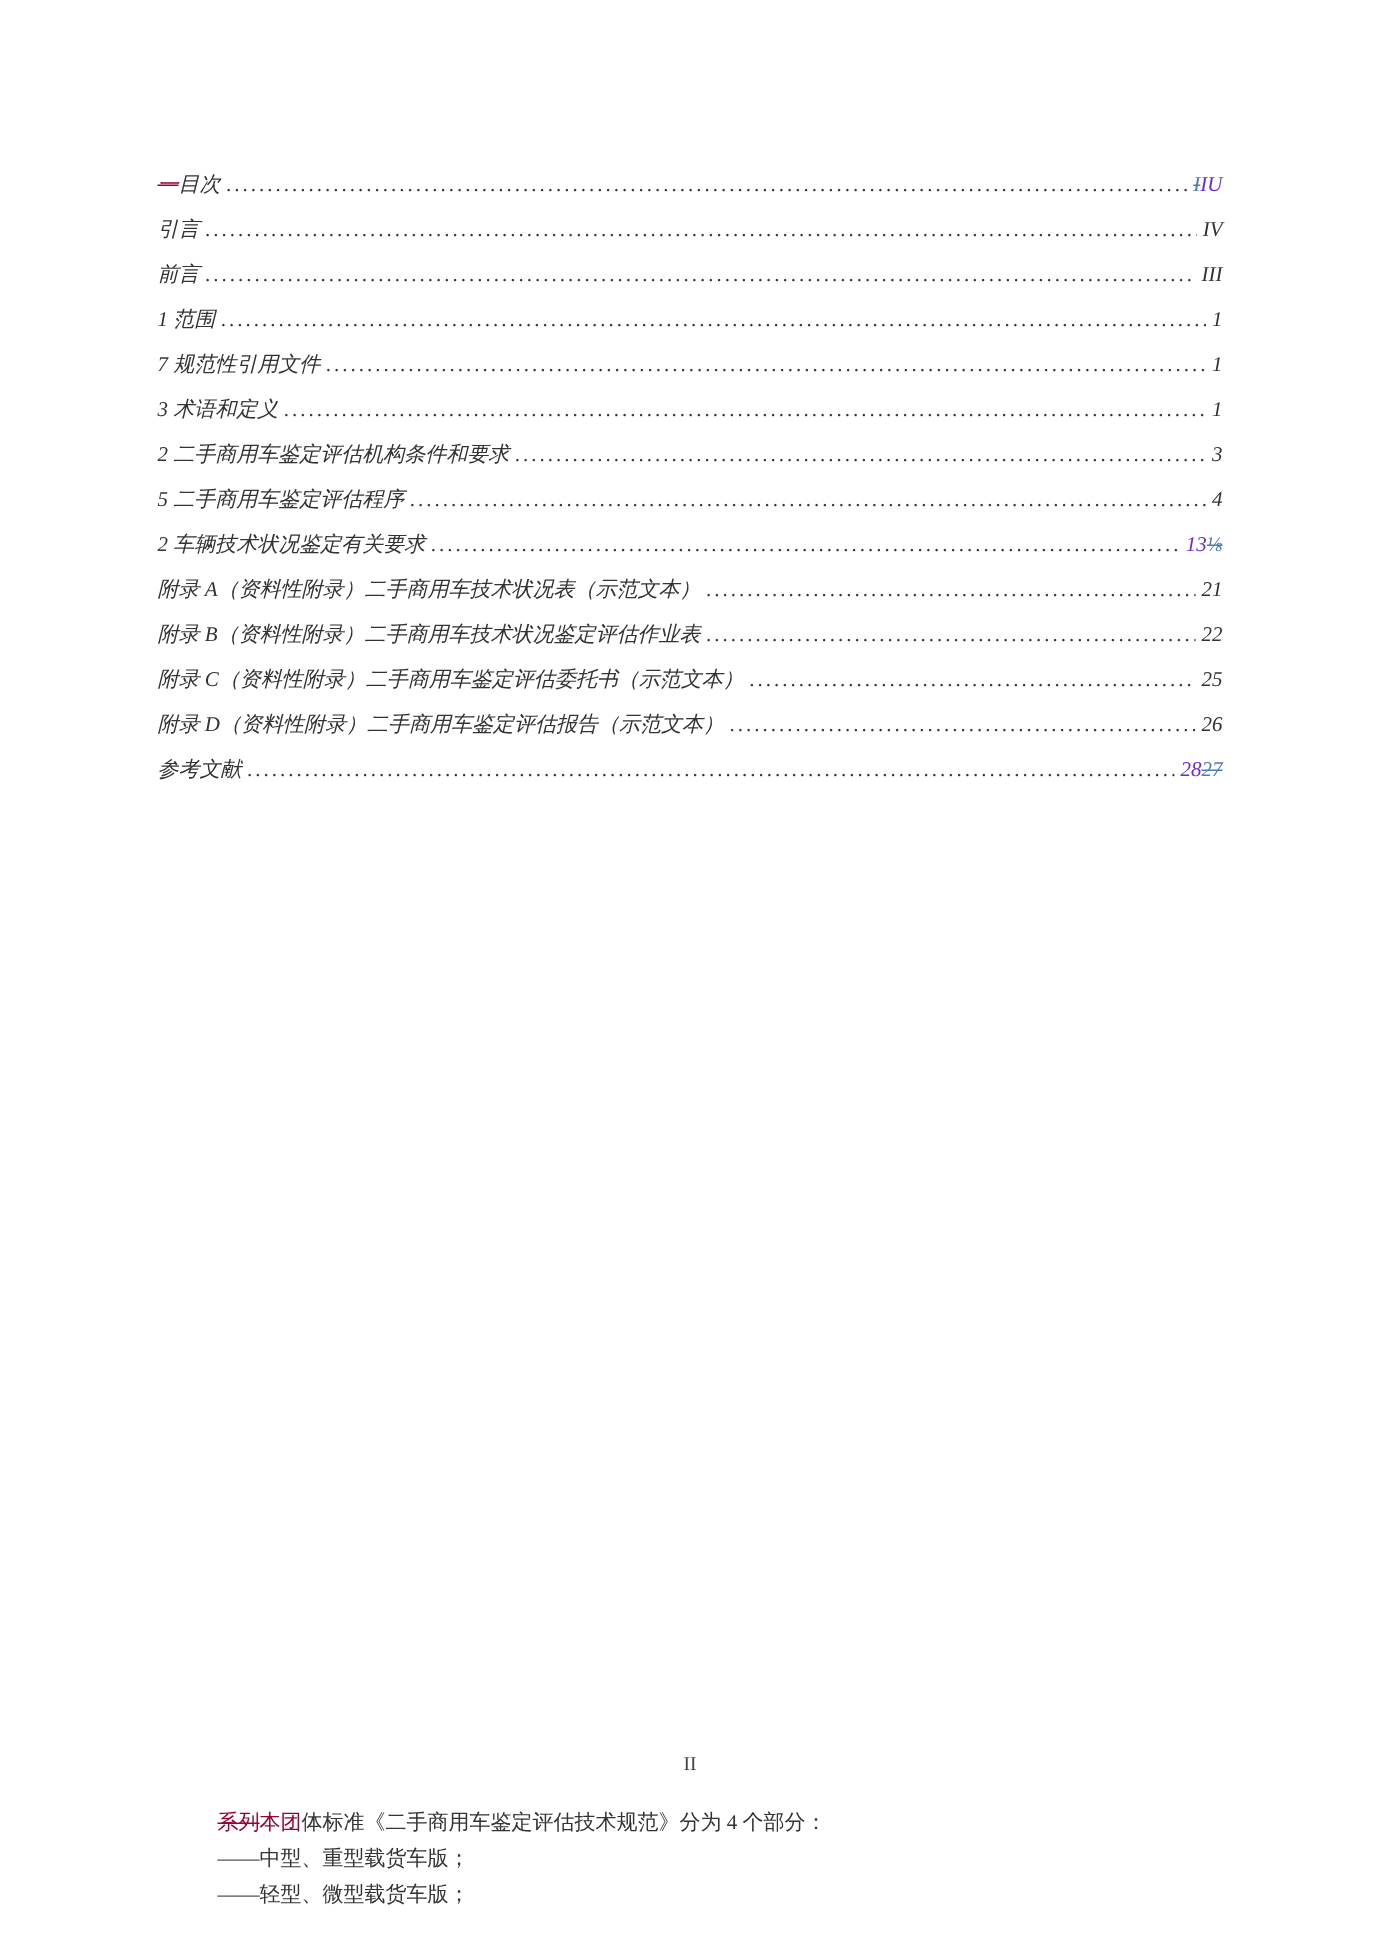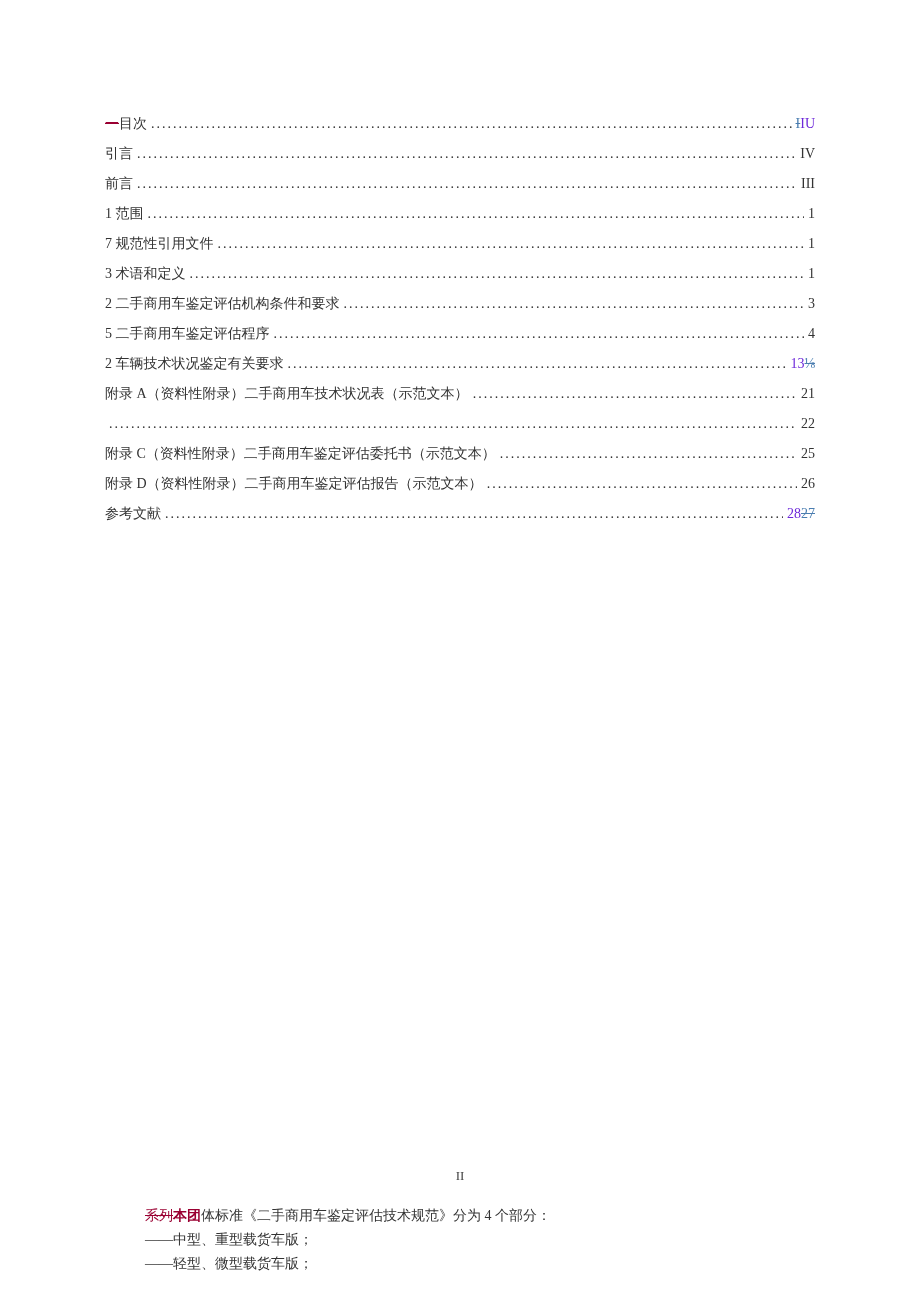--- a/index.html
+++ b/index.html
@@ -17,40 +17,41 @@
     width: 920px;
   }
   .toc-section {
     line-height: 2.0;
   }
   .toc-line {
     display: flex;
     align-items: center;
     white-space: nowrap;
     margin-bottom: 2px;
+    font-style: italic;
   }
   .toc-label {
     flex: 0 0 auto;
   }
   .toc-dots {
     flex: 1 1 auto;
     overflow: hidden;
     letter-spacing: 2px;
     color: #333333;
     margin: 0 4px;
   }
   .toc-dots::after {
     content: ".......................................................................................................................................................................................................";
   }
   .toc-page {
     flex: 0 0 auto;
     text-align: right;
   }
   .strike-dark { color: #9a0032; text-decoration: line-through; }
-  .txt-dark { color: #9a0032; font-weight: bold; }
+  .txt-dark { color: #9a0032; }
   .txt-blue { color: #6d28d9; }
   .strike-blue { color: #4a7db0; text-decoration: line-through; }
   .page-num {
     text-align: center;
     margin: 640px 0 0 0;
     padding-right: 0;
     font-size: 13px;
     color: #444;
   }
   .body-section {
@@ -128,20 +129,21 @@
     </div>
 
 
     <div class="toc-line">
       <span class="toc-label">附录 A（资料性附录）二手商用车技术状况表（示范文本）</span>
       <span class="toc-dots"></span>
       <span class="toc-page">21</span>
     </div>
 
     <div class="toc-line">
+      <span class="toc-label">附录 B（资料性附录）二手商用车技术状况鉴定评估作业表</span>
       <span class="toc-dots"></span>
       <span class="toc-page">22</span>
     </div>
 
     <div class="toc-line">
       <span class="toc-label">附录 C（资料性附录）二手商用车鉴定评估委托书（示范文本）</span>
       <span class="toc-dots"></span>
       <span class="toc-page">25</span>
     </div>
 

